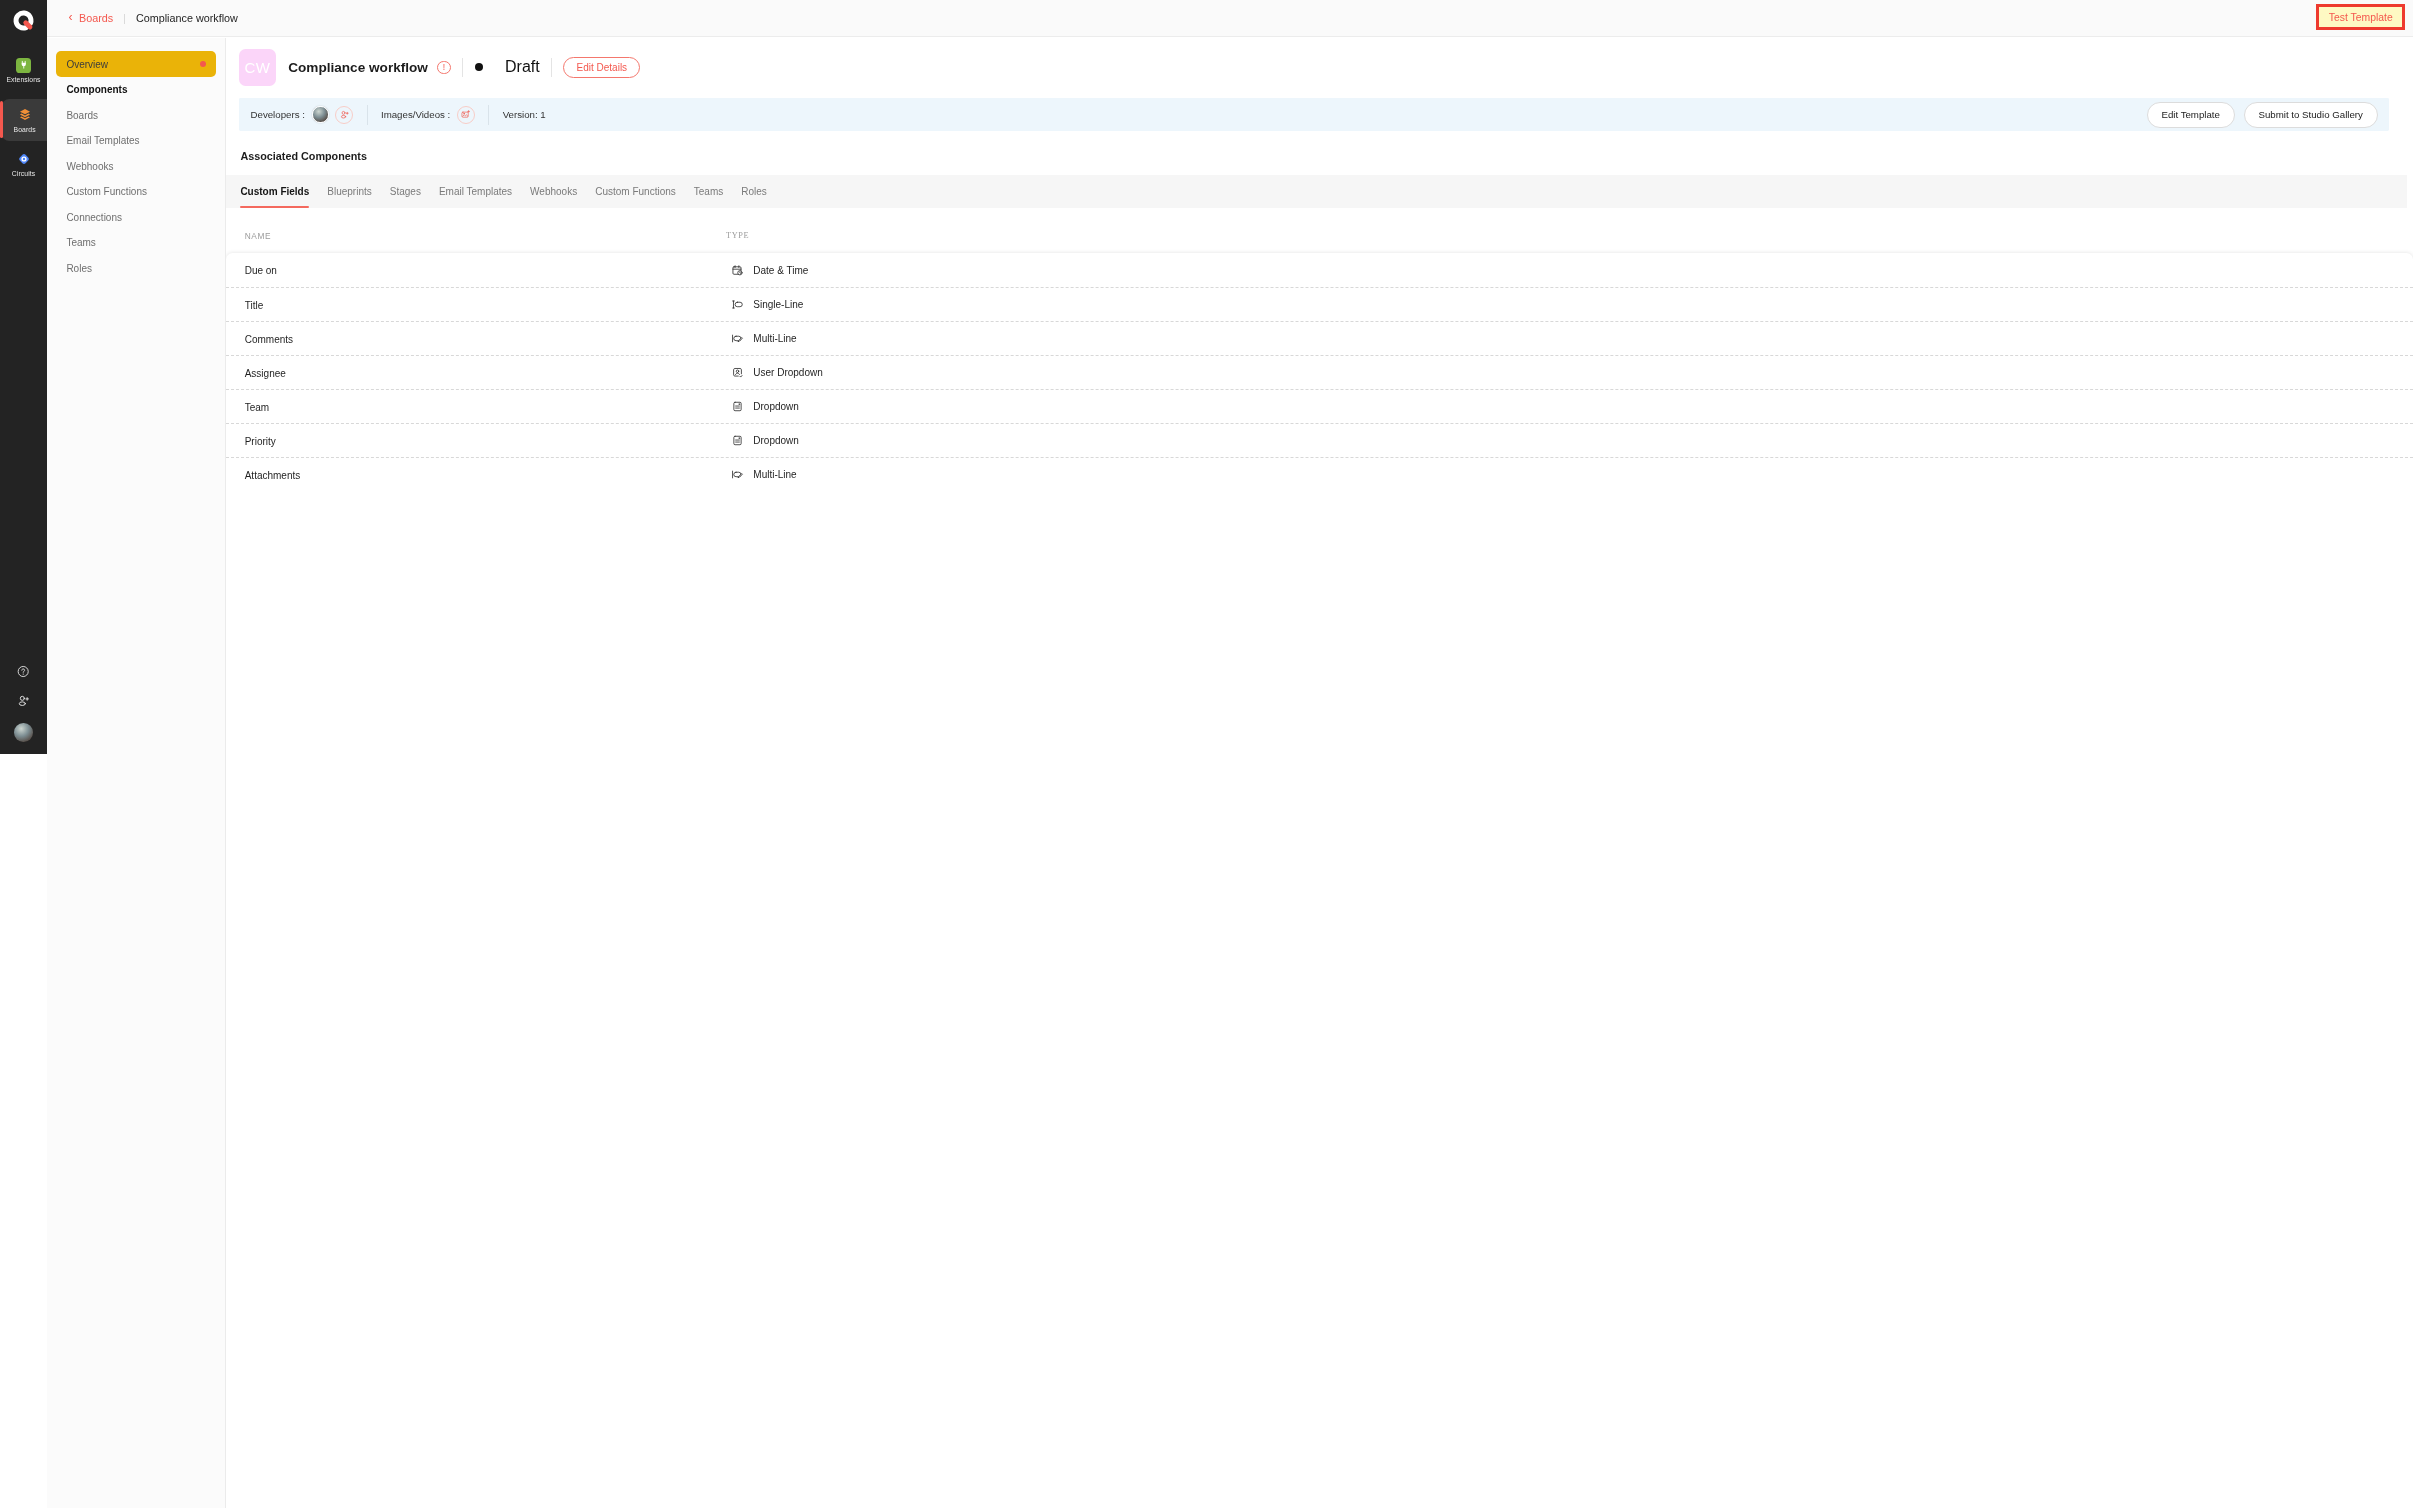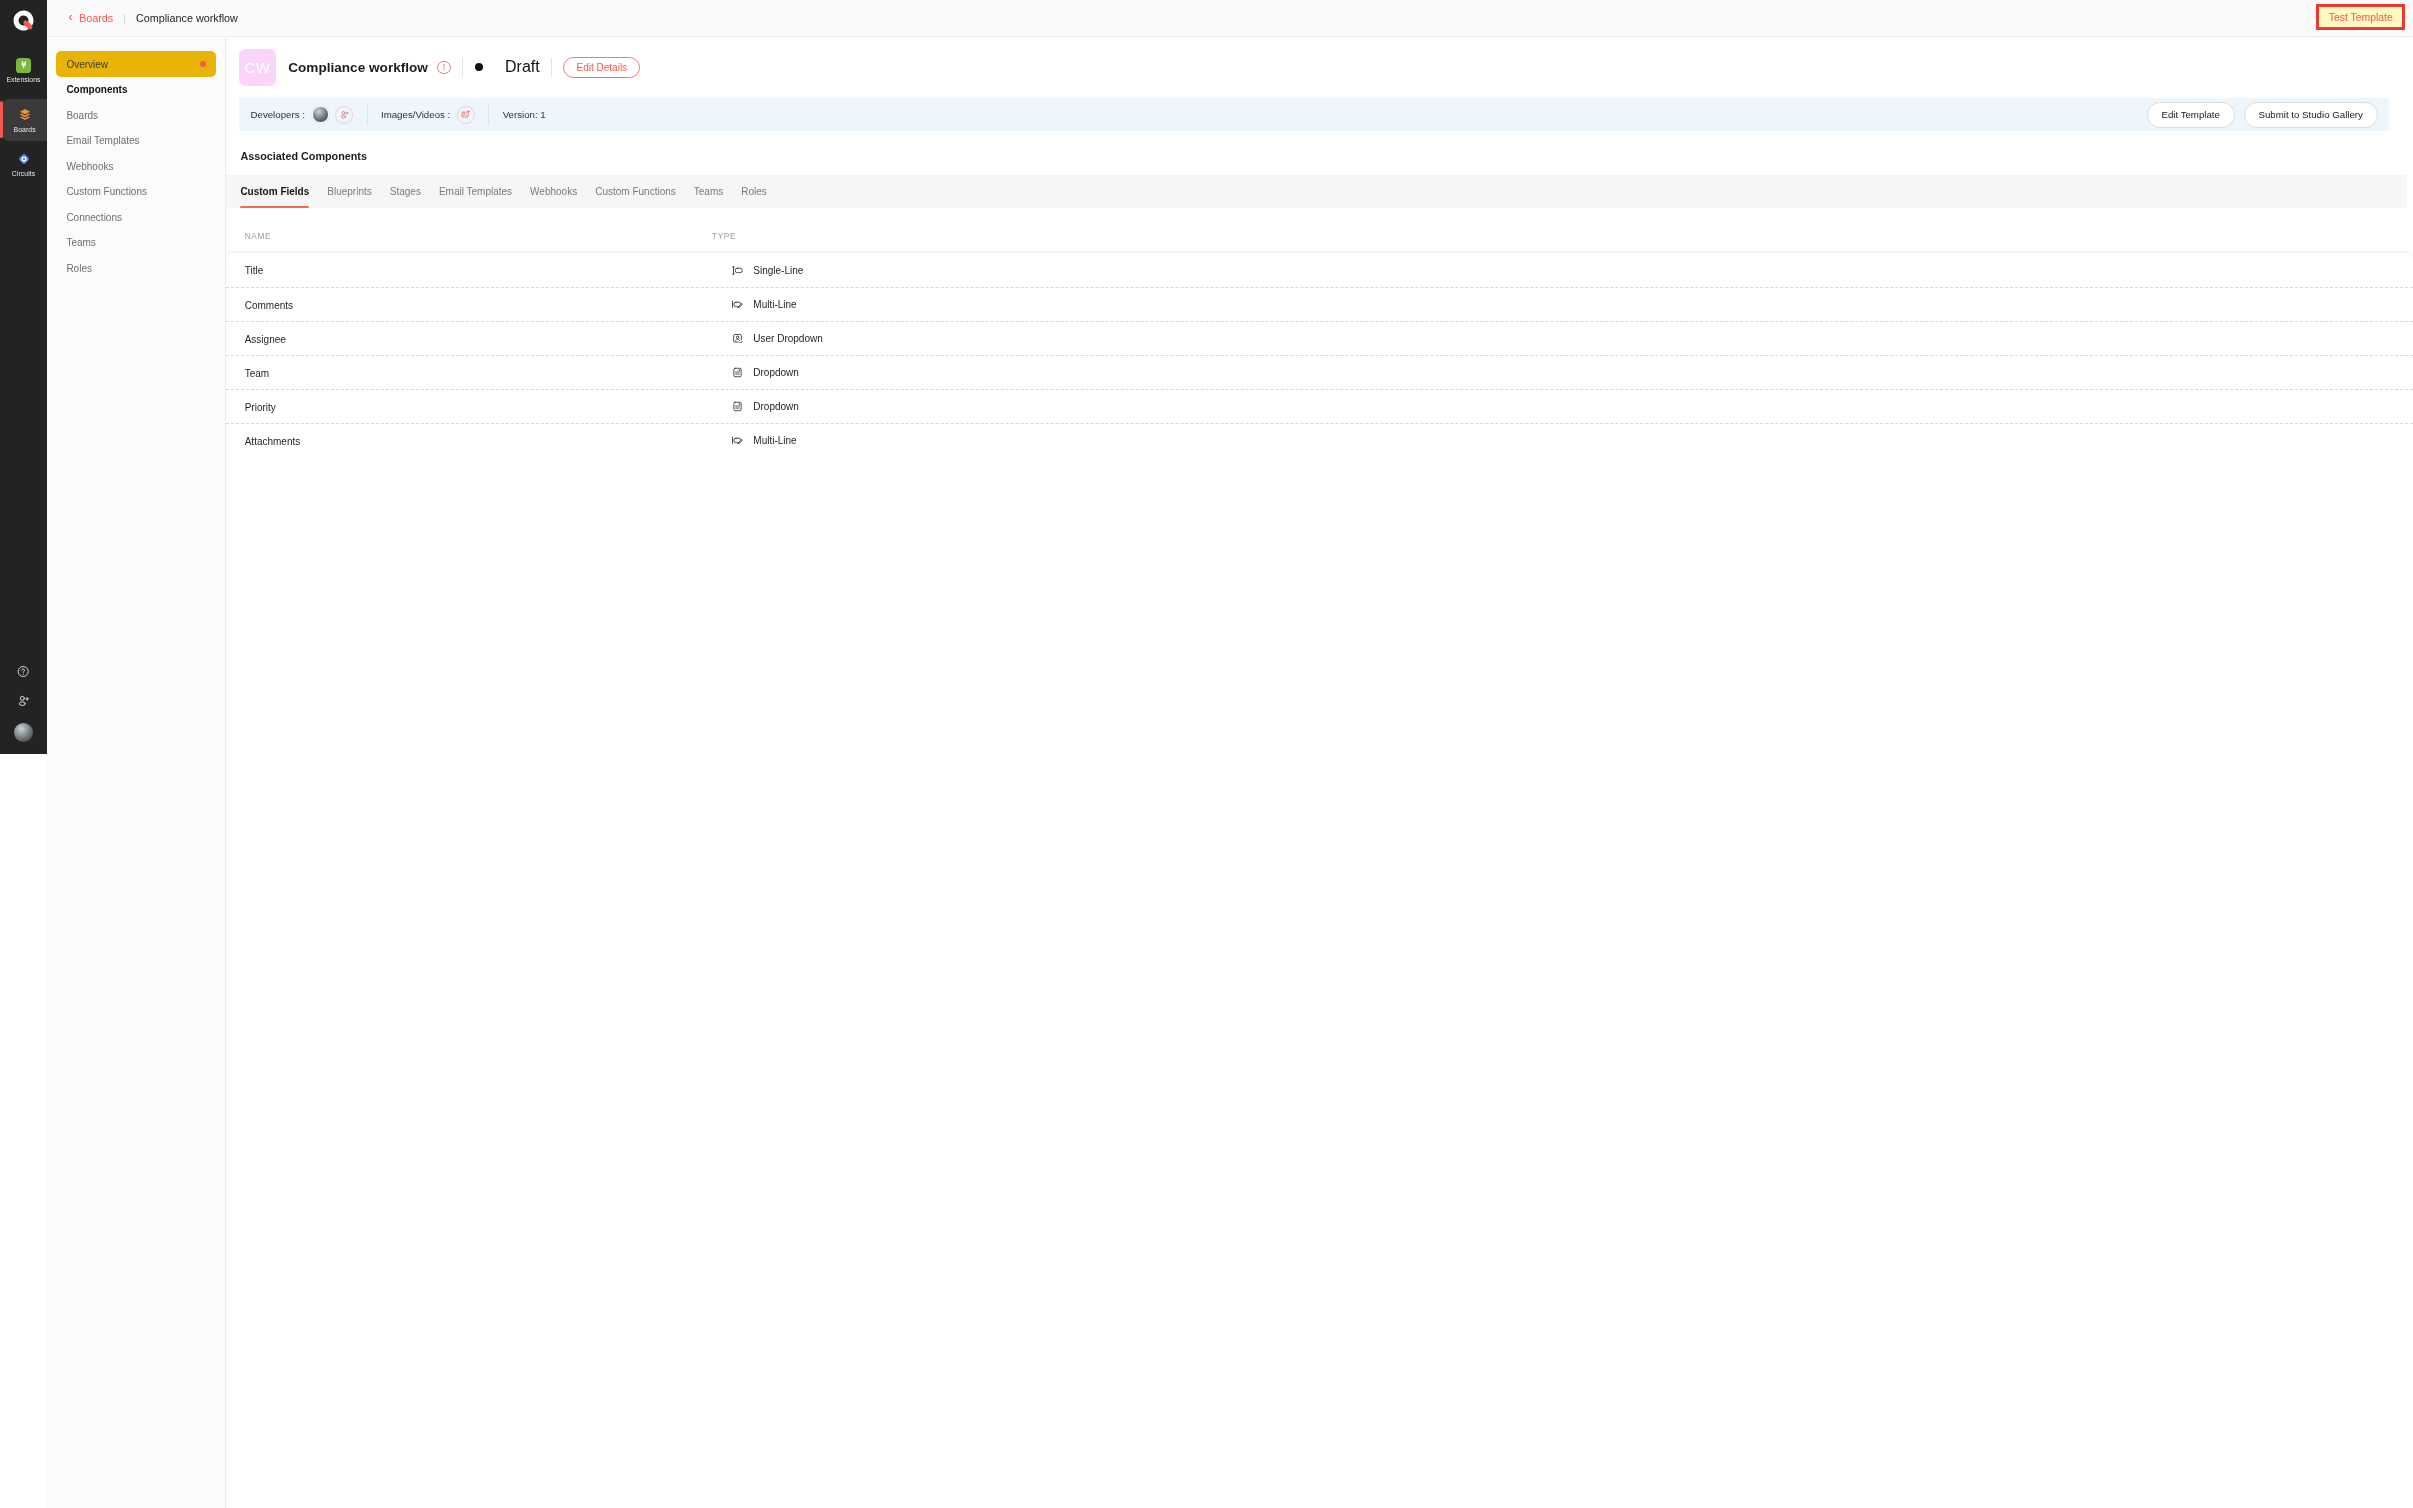--- a/index.html
+++ b/index.html
@@ -64,21 +64,21 @@
   .section-title { position:absolute; left:14.4px; top:112px; font-size:10.8px; font-weight:600; color:#1d1d1d; }
 
   .tabband { position:absolute; left:0; right:5.7px; top:137px; height:33px; background:#f6f6f6; display:flex; align-items:center; gap:18px; padding-left:14.4px; }
   .tab { font-size:10px; color:#7a7a7a; cursor:pointer; position:relative; height:100%; display:flex; align-items:center; }
   .tab.active { color:#141414; font-weight:700; }
   .tab.active::after { content:""; position:absolute; left:0; right:0; bottom:0; height:2.2px; background:#f4695e; border-radius:1.4px; }
 
   .thead { position:absolute; left:0; right:0; top:170px; height:45px; background:#fff; }
   .th { position:absolute; top:23px; font-size:8.3px; letter-spacing:0.6px; color:#9b9b9b; }
   .th-name { left:18.7px; }
-  .th-type { left:486px; }
+  .th-type { left:500px;font-family:Liberation Serif, serif; }
 
   .card { position:absolute; left:0; right:0; top:215px; bottom:0; background:#fff; border-radius:6.5px 6.5px 0 0; box-shadow:0 0.7px 4.3px rgba(0,0,0,.12); }
   .trow { position:relative; height:34px; }
   .trow + .trow { border-top:0.7px dashed #d8d8d8; }
   .trow .rname { position:absolute; left:18.7px; top:50%; transform:translateY(-50%); font-size:10px; color:#1f1f1f; }
   .trow .rtype { position:absolute; left:505px; top:0; bottom:0; display:flex; align-items:center; gap:9.3px; }
   .trow .rtype .ticon { width:13px; height:13px; display:flex; align-items:center; justify-content:center; }
   .trow .rtype .tlabel { font-size:10px; color:#1f1f1f; }
 
   svg { display:block; }
@@ -229,20 +229,34 @@
       <div class="tab">Roles</div>
     </div>
 
   <div class="thead">
     <span class="th th-name">NAME</span>
     <span class="th th-type">TYPE</span>
   </div>
 
   <div class="card" id="rows">
       <div class="trow">
+        <span class="rname">Due on</span>
+        <span class="rtype">
+          <span class="ticon">
+            <svg width="13" height="13" viewBox="0 0 20 20" fill="none" stroke="#2a2a2a" stroke-width="1.25" stroke-linecap="round">
+              <rect x="3" y="4.3" width="12.4" height="11.5" rx="1.6"></rect>
+              <path d="M3 8h12.4M6.3 2.7v2.7M12.1 2.7v2.7"></path>
+              <circle cx="13.7" cy="13.5" r="3.3" fill="#fff"></circle>
+              <path d="M13.7 12v1.6l1.2.7"></path>
+            </svg>
+          </span>
+          <span class="tlabel">Date &amp; Time</span>
+        </span>
+      </div>
+      <div class="trow">
         <span class="rname">Title</span>
         <span class="rtype">
           <span class="ticon">
             <svg width="13" height="13" viewBox="0 0 20 20" fill="none" stroke="#2a2a2a" stroke-width="1.25" stroke-linecap="round">
               <rect x="6.3" y="6.5" width="11" height="6.9" rx="3.4"></rect>
               <path d="M3.8 4.6v10.8M2.5 4.6h2.6M2.5 15.4h2.6"></path>
             </svg>
           </span>
           <span class="tlabel">Single-Line</span>
         </span>

